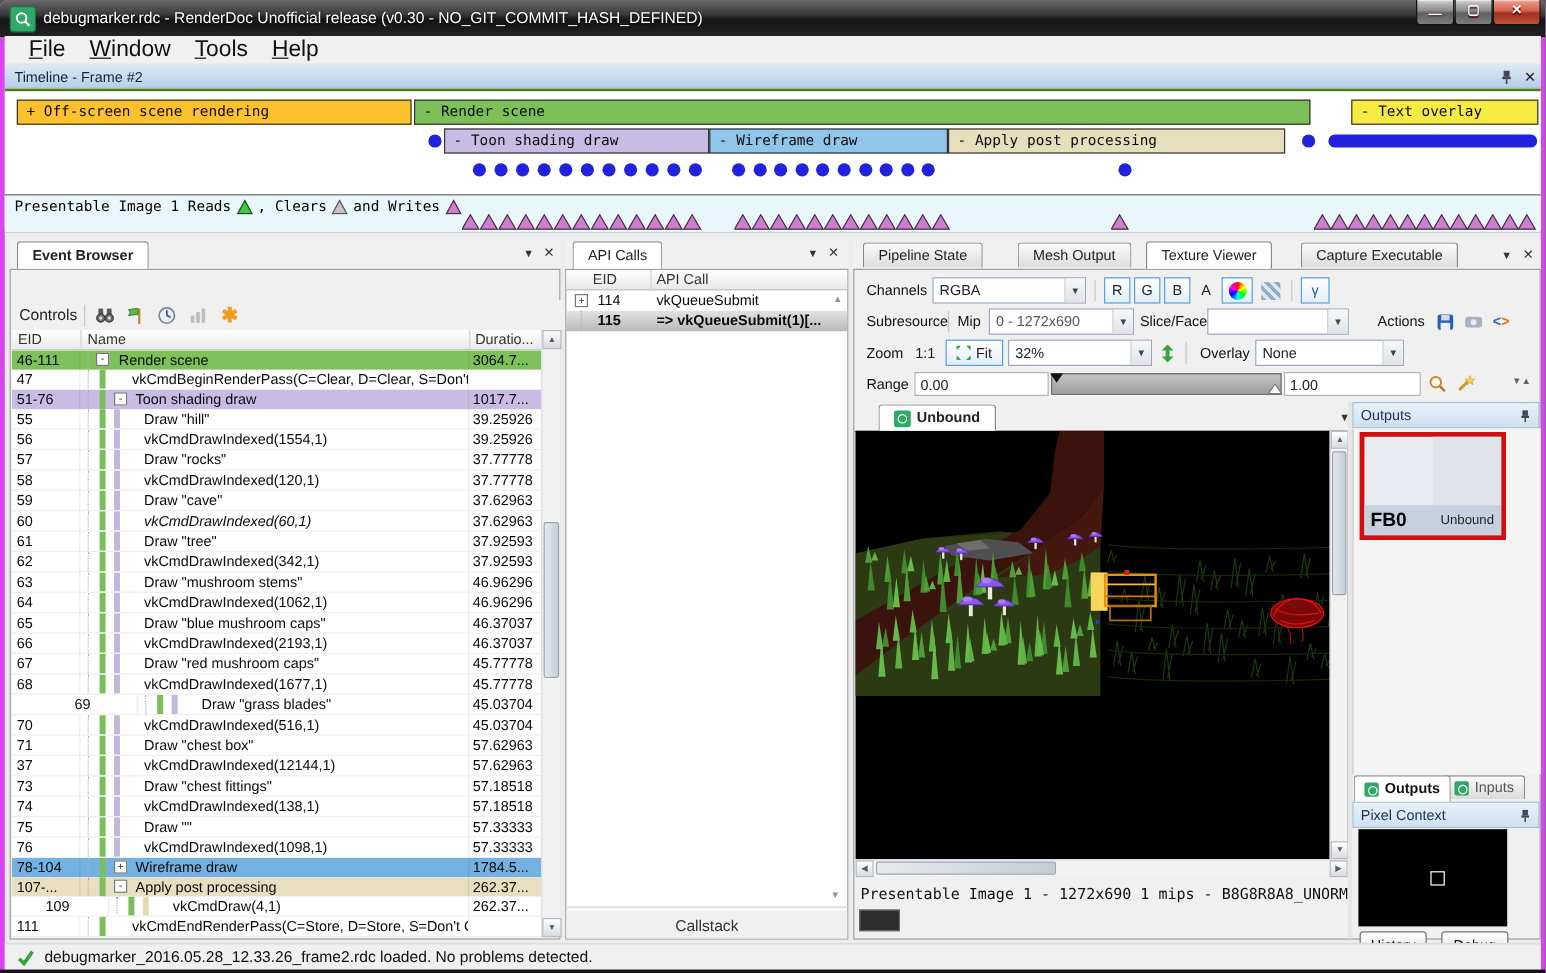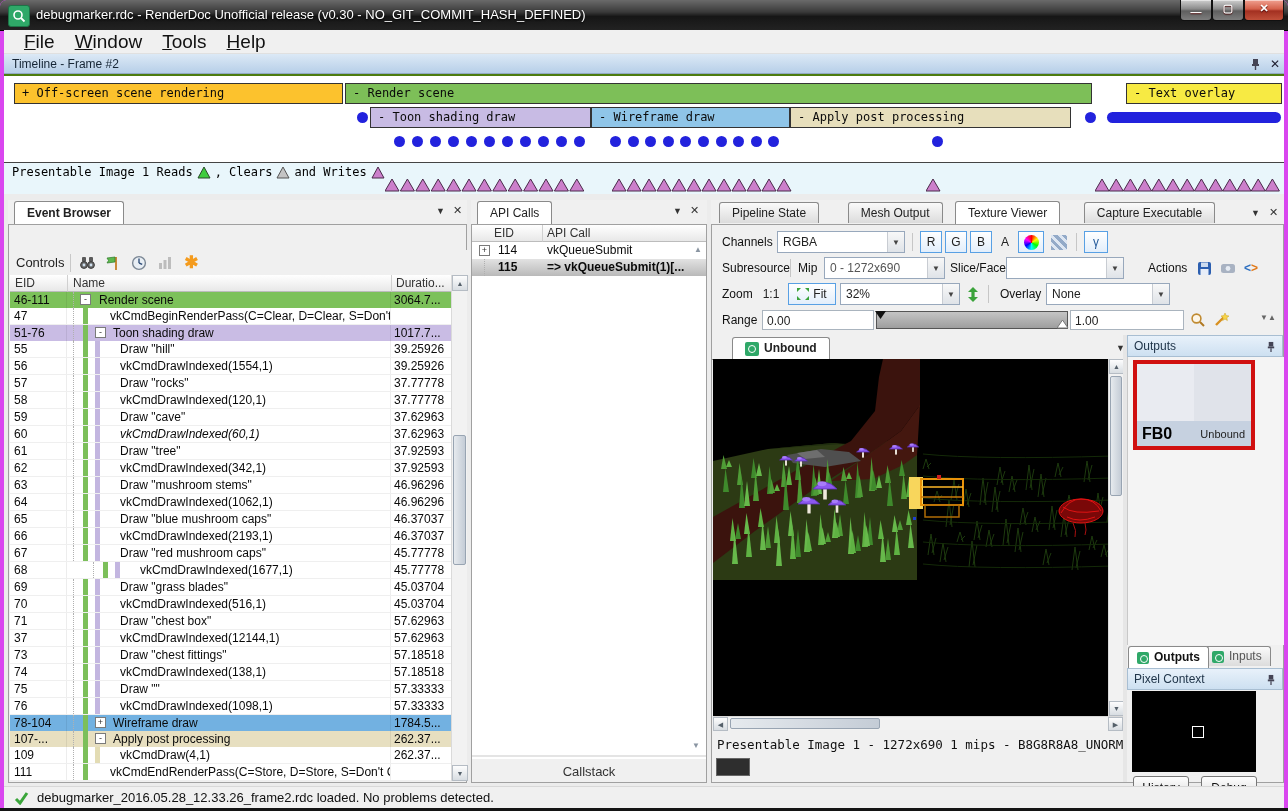--- a/index.html
+++ b/index.html
@@ -417,31 +417,31 @@
             <div class="ebrow" style="border-bottom: 1px solid rgb(239, 239, 239);">
               <div class="c-eid">67</div>
               <div class="c-name">
                 <div class="guide" style="left: 6px;"></div>
                 <div class="tbarv" style="left: 16px; background: rgb(124, 191, 90);"></div>
                 <div class="tbarv" style="left: 28px; background: rgb(195, 182, 224);"></div>
                 <div class="eblabel" style="left: 53px;">Draw "red mushroom caps"</div>
               </div>
               <div class="c-dur">45.77778</div>
             </div>
-            <div class="ebrow" style="border-bottom: 1px solid rgb(239, 239, 239); gap: 20px;">
+            <div class="ebrow" style="border-bottom: 1px solid rgb(239, 239, 239);">
               <div class="c-eid">68</div>
               <div class="c-name">
                 <div class="guide" style="left: 6px;"></div>
                 <div class="tbarv" style="left: 16px; background: rgb(124, 191, 90);"></div>
                 <div class="tbarv" style="left: 28px; background: rgb(195, 182, 224);"></div>
                 <div class="eblabel" style="left: 53px;">vkCmdDrawIndexed(1677,1)</div>
               </div>
               <div class="c-dur">45.77778</div>
             </div>
-            <div class="ebrow" style="border-bottom: 1px solid rgb(239, 239, 239);">
+            <div class="ebrow" style="border-bottom: 1px solid rgb(239, 239, 239); padding-left: 48px;">
               <div class="c-eid">69</div>
               <div class="c-name">
                 <div class="guide" style="left: 6px;"></div>
                 <div class="tbarv" style="left: 16px; background: rgb(124, 191, 90);"></div>
                 <div class="tbarv" style="left: 28px; background: rgb(195, 182, 224);"></div>
                 <div class="eblabel" style="left: 53px;">Draw "grass blades"</div>
               </div>
               <div class="c-dur">45.03704</div>
             </div>
             <div class="ebrow" style="border-bottom: 1px solid rgb(239, 239, 239);">
@@ -527,21 +527,21 @@
             <div class="ebrow" style="background: rgb(231, 223, 192);">
               <div class="c-eid">107-...</div>
               <div class="c-name">
                 <div class="guide" style="left: 6px;"></div>
                 <div class="tbarv" style="left: 16px; background: rgb(124, 191, 90);"></div>
                 <div class="exp" style="left: 28px;">-</div>
                 <div class="eblabel" style="left: 46px;">Apply post processing</div>
               </div>
               <div class="c-dur">262.37...</div>
             </div>
-            <div class="ebrow" style="border-bottom: 1px solid rgb(239, 239, 239);">
+            <div class="ebrow" style="border-bottom: 1px solid rgb(239, 239, 239); padding-left: 24px;">
               <div class="c-eid">109</div>
               <div class="c-name">
                 <div class="guide" style="left: 6px;"></div>
                 <div class="tbarv" style="left: 16px; background: rgb(124, 191, 90);"></div>
                 <div class="tbarv" style="left: 28px; background: rgb(227, 220, 180);"></div>
                 <div class="eblabel" style="left: 53px;">vkCmdDraw(4,1)</div>
               </div>
               <div class="c-dur">262.37...</div>
             </div>
             <div class="ebrow" style="border-bottom: 1px solid rgb(239, 239, 239);">

